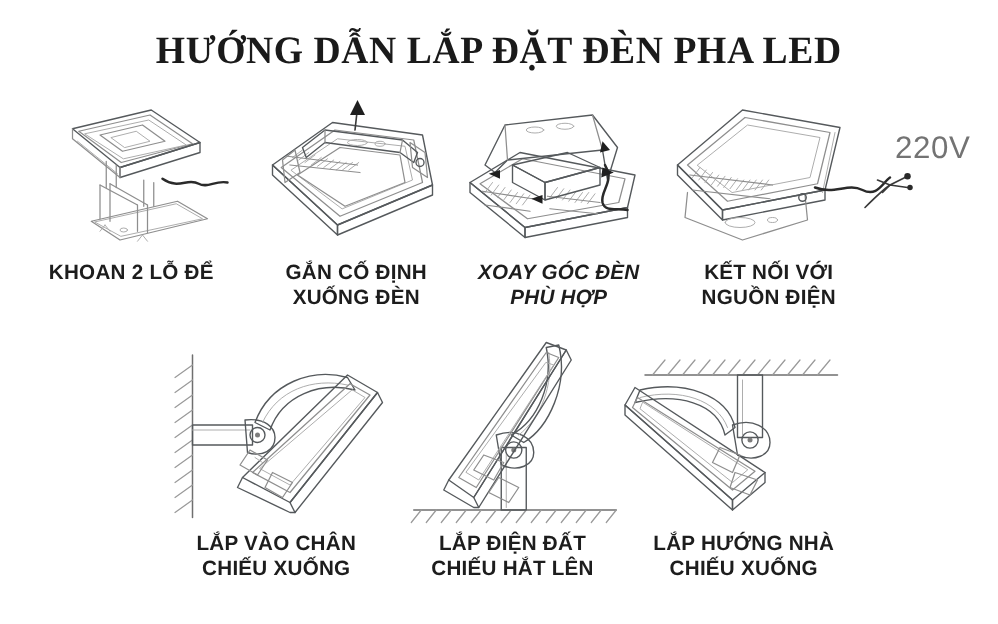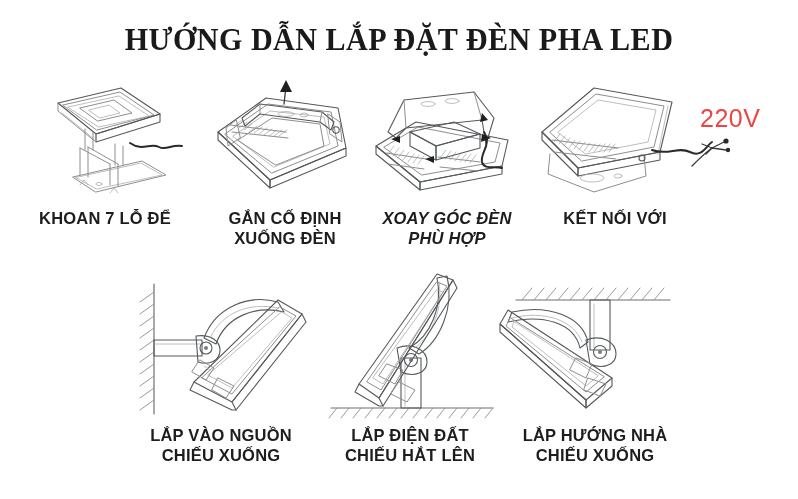--- a/index.html
+++ b/index.html
@@ -78,26 +78,26 @@
   #panel-6 { left: 325px; top: 272px; width: 175px; height: 148px; }
   #panel-7 { left: 490px; top: 278px; width: 185px; height: 140px; }
 
   #cap-5 { left: 116px; top: 425px; width: 210px; }
   #cap-6 { left: 310px; top: 425px; width: 200px; }
   #cap-7 { left: 495px; top: 425px; width: 200px; }
 
   
   #volt-label {
     position: absolute;
-    left: 700px;
+    left: 716px;
     top: 104px;
     font-family: "Liberation Sans", sans-serif;
     font-weight: normal;
     font-size: 25px;
-    color: #ef4444;
+    color: #737373;
     letter-spacing: 0.5px;
   }
 
   
   svg { display: block; overflow: visible; }
   .ln   { fill: none; stroke: #8e8e8e; stroke-width: 1; stroke-linejoin: round; stroke-linecap: round; }
   .ln-d { fill: none; stroke: #55595c; stroke-width: 1.1; stroke-linejoin: round; stroke-linecap: round; }
   .ln-t { fill: none; stroke: #a8a8a8; stroke-width: 0.75; stroke-linejoin: round; stroke-linecap: round; }
   .wire { fill: none; stroke: #2a2a2a; stroke-width: 2; stroke-linecap: round; stroke-linejoin: round; }
   .wire-t { fill: none; stroke: #3a3a3a; stroke-width: 1.3; stroke-linecap: round; }
@@ -260,32 +260,33 @@
 
   <div id="volt-label">220V</div>
   <svg style="position:absolute;left:690px;top:128px;" width="50" height="40" viewBox="0 0 50 40">
     <path class="wire-t" d="M2 38 C10 30 16 24 22 20"></path>
     <path class="wire-t" d="M22 20 L34 14 M22 20 L36 22 M22 20 L12 16 M22 20 L16 26"></path>
     <circle cx="36" cy="13" r="2.6" fill="#2a2a2a"></circle>
     <circle cx="38" cy="22" r="2.2" fill="#2a2a2a"></circle>
   </svg>
 
   <div class="caption" id="cap-1">
-    <span>KHOAN 7 LỖ ĐỂ</span>
+    <span>KHOAN 2 LỖ ĐỂ</span>
   </div>
   <div class="caption" id="cap-2">
     <span>GẮN CỐ ĐỊNH</span>
     <span class="l2">XUỐNG ĐÈN</span>
   </div>
   <div class="caption" id="cap-3">
     <span>XOAY GÓC ĐÈN</span>
     <span class="l2">PHÙ HỢP</span>
   </div>
   <div class="caption" id="cap-4">
     <span>KẾT NỐI VỚI</span>
+    <span class="l2">NGUỒN ĐIỆN</span>
   </div>
 
   <div class="panel" id="panel-5">
     <svg class="art" width="190" height="140" viewBox="0 0 190 140">
 
       <g>
         <path class="surface" d="M24 6 L24 136"></path>
         <g class="hatch">
           <path d="M24 14 L10 24"></path>
             <path d="M24 26 L10 36"></path>
@@ -433,21 +434,21 @@
       </g>
 
       <g>
         <path class="ln" d="M86 80 L102 86 L96 100 L80 92 Z" fill="#f4f4f4"></path>
         <path class="ln" d="M98 100 L116 106 L110 118 L94 112 Z" fill="#f4f4f4"></path>
       </g>
     </svg>
   </div>
 
   <div class="caption" id="cap-5">
-    <span>LẮP VÀO NGUỒN</span>
+    <span>LẮP VÀO CHÂN</span>
     <span class="l2">CHIẾU XUỐNG</span>
   </div>
   <div class="caption" id="cap-6">
     <span>LẮP ĐIỆN ĐẤT</span>
     <span class="l2">CHIẾU HẮT LÊN</span>
   </div>
   <div class="caption" id="cap-7">
     <span>LẮP HƯỚNG NHÀ</span>
     <span class="l2">CHIẾU XUỐNG</span>
   </div>

